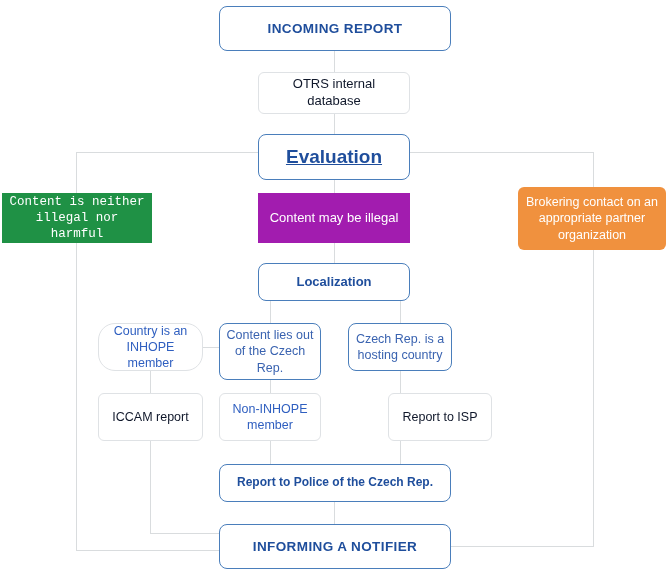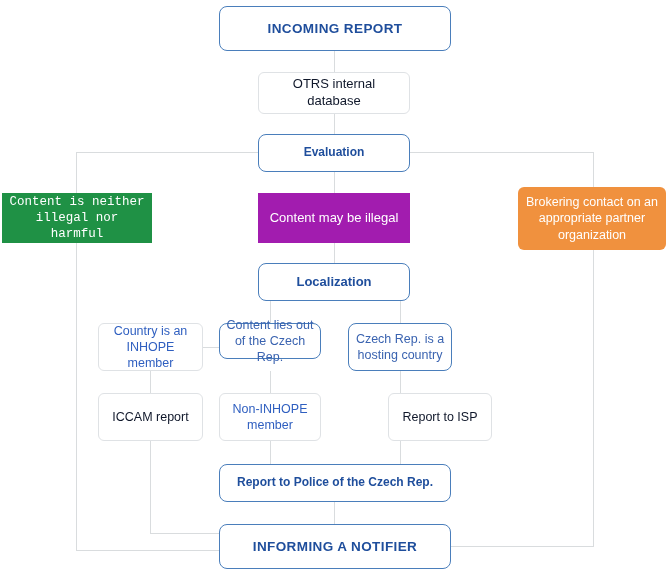--- a/index.html
+++ b/index.html
@@ -63,27 +63,27 @@
   .solid {
     color: #ffffff;
     font-weight: normal;
     border: none;
   }
   .solid.rounded { border-radius: 6px; }
 
   
   #n-incoming      { left:219px; top:6px;    width:232px; height:45px;  font-size:13.5px; letter-spacing:.4px; }
   #n-otrs          { left:258px; top:72px;   width:152px; height:42px;  font-size:13px; }
-  #n-evaluation    { left:258px; top:134px;  width:152px; height:38px;  font-size:12px; }
+  #n-evaluation    { left:258px; top:134px;  width:152px; height:46px;  font-size:19px;text-decoration:underline; }
   #n-green         { left:2px;   top:193px;  width:150px; height:50px;  font-size:12.5px; }
   #n-red           { left:258px; top:193px;  width:152px; height:50px;  font-size:13px; }
   #n-orange        { left:518px; top:187px;  width:148px; height:63px;  font-size:12.5px; }
   #n-localization  { left:258px; top:263px;  width:152px; height:38px;  font-size:13px; }
-  #n-country       { left:98px;  top:323px;  width:105px; height:48px;  font-size:12.5px; }
-  #n-contentout    { left:219px; top:323px;  width:102px; height:36px;  font-size:12.5px; }
+  #n-country       { left:98px;  top:323px;  width:105px; height:48px;  font-size:12.5px;border-radius:17px; }
+  #n-contentout    { left:219px; top:323px;  width:102px; height:57px;  font-size:12.5px; }
   #n-czechhost     { left:348px; top:323px;  width:104px; height:48px;  font-size:12.5px; }
   #n-iccam         { left:98px;  top:393px;  width:105px; height:48px;  font-size:12.5px; }
   #n-noninhope     { left:219px; top:393px;  width:102px; height:48px;  font-size:12.5px; }
   #n-isp           { left:348px; top:393px;  width:104px; height:48px;  font-size:12.5px;margin-left:40px; }
   #n-police        { left:219px; top:464px;  width:232px; height:38px;  font-size:12px; }
   #n-informing     { left:219px; top:524px;  width:232px; height:45px;  font-size:13.5px; letter-spacing:.4px; }
 </style>
 </head>
 <body>
 

